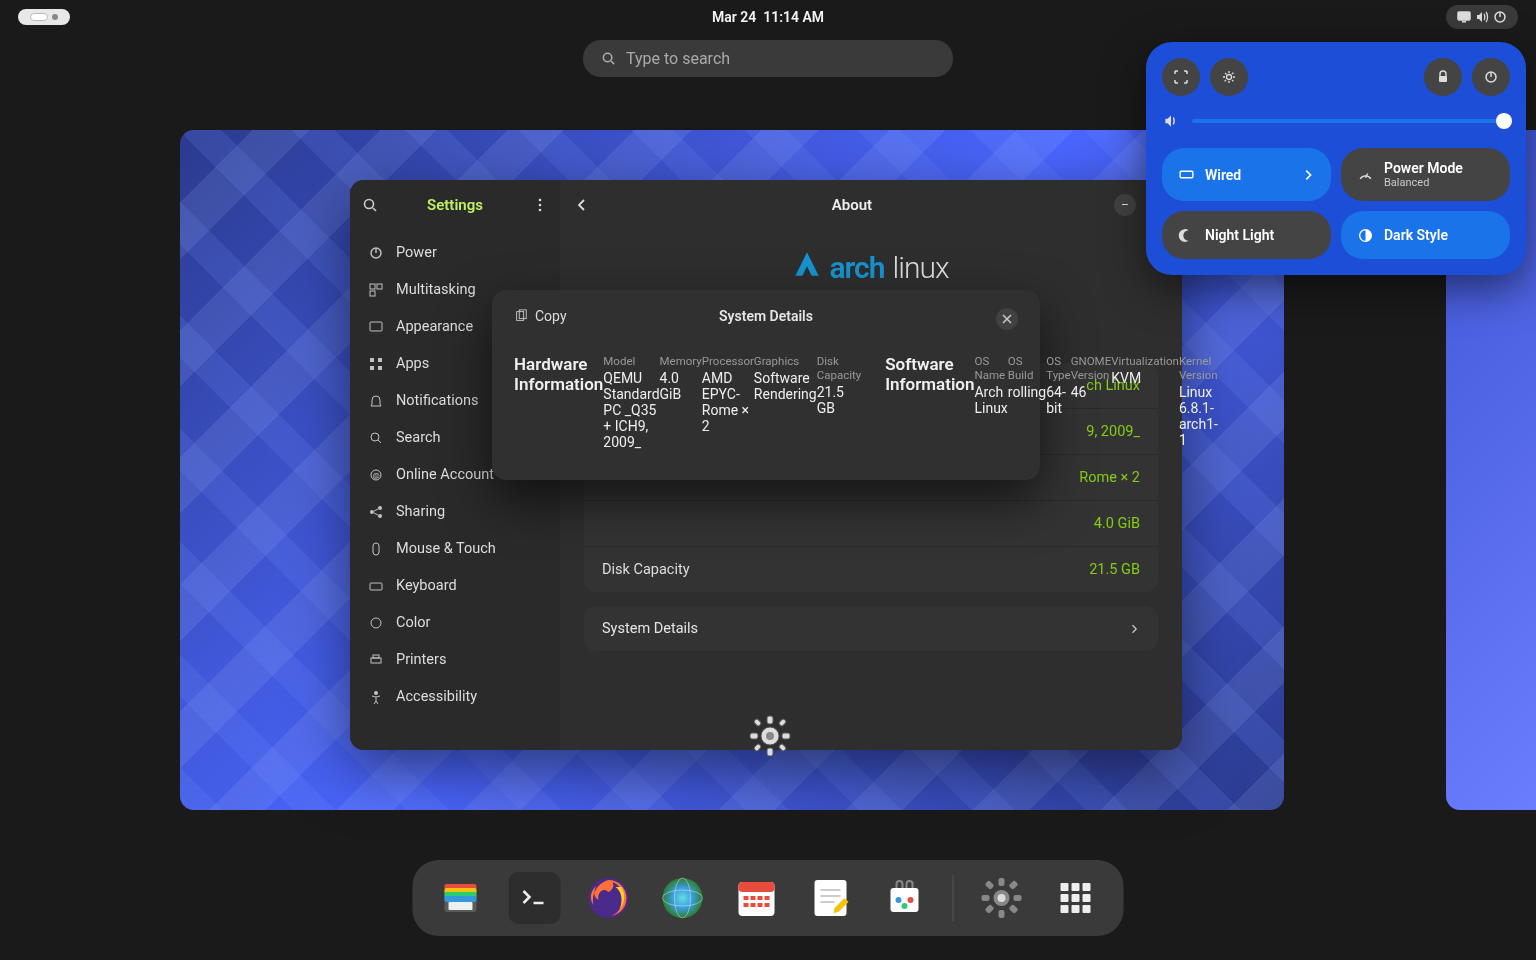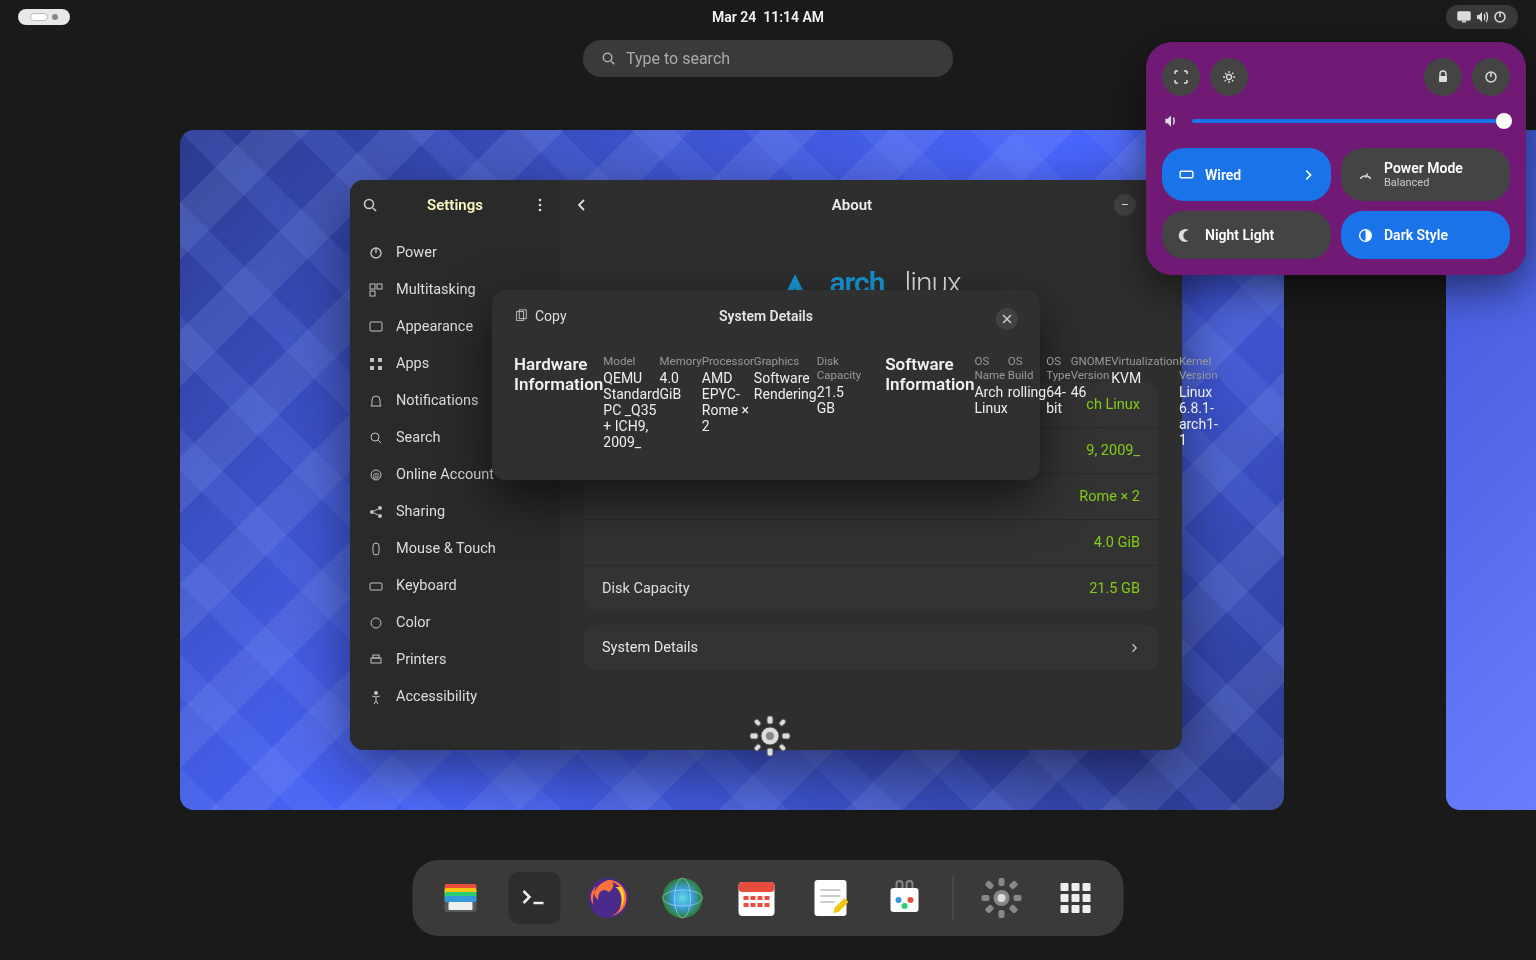--- a/index.html
+++ b/index.html
@@ -24,35 +24,35 @@
 .wall::before { content:""; position:absolute; inset:0; background-image:
    repeating-linear-gradient(45deg, rgba(120,150,255,.15) 0 30px, transparent 30px 80px),
    repeating-linear-gradient(-45deg, rgba(180,200,255,.12) 0 40px, transparent 40px 90px);
 }
 .wall2 { position: absolute; top: 130px; right: 0; width: 90px; height: 680px; background: linear-gradient(135deg,#3f56d4,#6a7dff); border-radius: 14px 0 0 14px; z-index: 1; }
 
 
 .settings { position: absolute; top: 180px; left: 350px; width: 832px; height: 570px; background: #2e2e2e; border-radius: 14px; display: flex; overflow: hidden; z-index: 3; box-shadow: 0 20px 60px rgba(0,0,0,.5); }
 .sidebar { width: 210px; background: #2a2a2a; display: flex; flex-direction: column; }
 .sidebar-top { height: 50px; display: flex; align-items: center; justify-content: space-between; padding: 0 12px; }
-.sidebar-top .title { font-weight: 600; font-size: 15px; color: #fef9c3; }
+.sidebar-top .title { font-weight: 600; font-size: 15px; color: #bef264; }
 .sidebar-top svg { width: 16px; height: 16px; }
 .side-items { flex: 1; overflow-y: auto; padding: 4px 0; }
 .side-item { display: flex; align-items: center; gap: 12px; padding: 10px 18px; font-size: 14.5px; color: #ddd; cursor: pointer; }
 .side-item svg { width: 16px; height: 16px; opacity: .85; }
 
 .content { flex: 1; background: #2e2e2e; display: flex; flex-direction: column; }
 .content-top { height: 50px; display: flex; align-items: center; padding: 0 14px; gap: 12px; }
 .content-top .title { flex: 1; text-align: center; font-weight: 600; font-size: 15px; color: #eee; }
 .content-top svg { width: 16px; height: 16px; }
 .win-controls { display: flex; gap: 10px; }
 .win-controls span { width: 22px; height: 22px; border-radius: 50%; background: #414141; display: flex; align-items: center; justify-content: center; font-size: 12px; }
 .content-body { flex: 1; padding: 10px 24px; overflow: hidden; }
 .arch-logo { text-align: center; margin: 10px 0 20px; }
-.arch-logo-svg { display: inline-flex; align-items: flex-end; gap: 20px; margin-top: 15px; }
+.arch-logo-svg { display: inline-flex; align-items: flex-start; gap: 8px; }
 .arch-logo-txt1 { color: #1793d1; font-size: 30px; font-weight: 600; letter-spacing: -1px; }
 .arch-logo-txt2 { color: #ddd; font-size: 30px; font-weight: 300; letter-spacing: -1px; }
 .device-row { display: flex; justify-content: center; align-items: center; gap: 12px; margin-bottom: 18px; }
 .edit-btn { width: 40px; height: 40px; border-radius: 10px; background: #3a3a3a; display: flex; align-items: center; justify-content: center; }
 .info-list { background: #333; border-radius: 12px; overflow: hidden; }
 .info-row { display: flex; justify-content: space-between; padding: 14px 18px; font-size: 14.5px; border-bottom: 1px solid #2a2a2a; }
 .info-row:last-child { border-bottom: none; }
 .info-row .k { color: #ddd; }
 .info-row .v { color: #84cc16; }
 .sysdet-row { background: #333; border-radius: 12px; margin-top: 14px; padding: 14px 18px; display: flex; justify-content: space-between; align-items: center; font-size: 14.5px; }
@@ -64,21 +64,21 @@
 .modal-top .copy { position: absolute; left: 0; display: flex; align-items: center; gap: 7px; font-size: 14px; color: #ddd; }
 .modal-top .close { position: absolute; right: 0; width: 22px; height: 22px; border-radius: 50%; background: #414141; display: flex; align-items: center; justify-content: center; font-size: 12px; }
 .modal-cols { display: flex; gap: 24px; }
 .modal-col { flex: 1; display: flex; flex-direction: row; }
 .modal-col h3 { font-size: 17px; font-weight: 600; color: #f0f0f0; margin-bottom: 10px; }
 .kv { margin-bottom: 12px; }
 .kv .lab { font-size: 11.5px; color: #999; margin-bottom: 2px; }
 .kv .val { font-size: 14px; color: #eee; }
 
 
-.qs { position: absolute; top: 42px; right: 10px; width: 380px; background: #701a75; border-radius: 26px; padding: 16px; z-index: 20; box-shadow: 0 14px 40px rgba(0,0,0,.5); margin-left: 20px; }
+.qs { position: absolute; top: 42px; right: 10px; width: 380px; background: #1d4ed8; border-radius: 26px; padding: 16px; z-index: 20; box-shadow: 0 14px 40px rgba(0,0,0,.5); margin-left: 20px; }
 .qs-top { display: flex; justify-content: space-between; margin-bottom: 16px; }
 .qs-top-left, .qs-top-right { display: flex; gap: 10px; }
 .qs-btn-round { width: 38px; height: 38px; border-radius: 50%; background: #444; display: flex; align-items: center; justify-content: center; }
 .qs-btn-round svg { width: 16px; height: 16px; }
 .qs-vol { display: flex; align-items: center; gap: 12px; margin-bottom: 18px; }
 .qs-vol svg { width: 18px; height: 18px; }
 .qs-slider { flex: 1; height: 4px; background: #1a73e8; border-radius: 2px; position: relative; }
 .qs-slider::after { content:""; position:absolute; right: -2px; top: -6px; width: 16px; height: 16px; border-radius: 50%; background: #fff; }
 .qs-grid { display: grid; grid-template-columns: 1fr 1fr; gap: 10px; }
 .qs-tile { background: #444; border-radius: 22px; padding: 12px 16px; display: flex; align-items: center; gap: 10px; min-height: 48px; cursor: pointer; }

